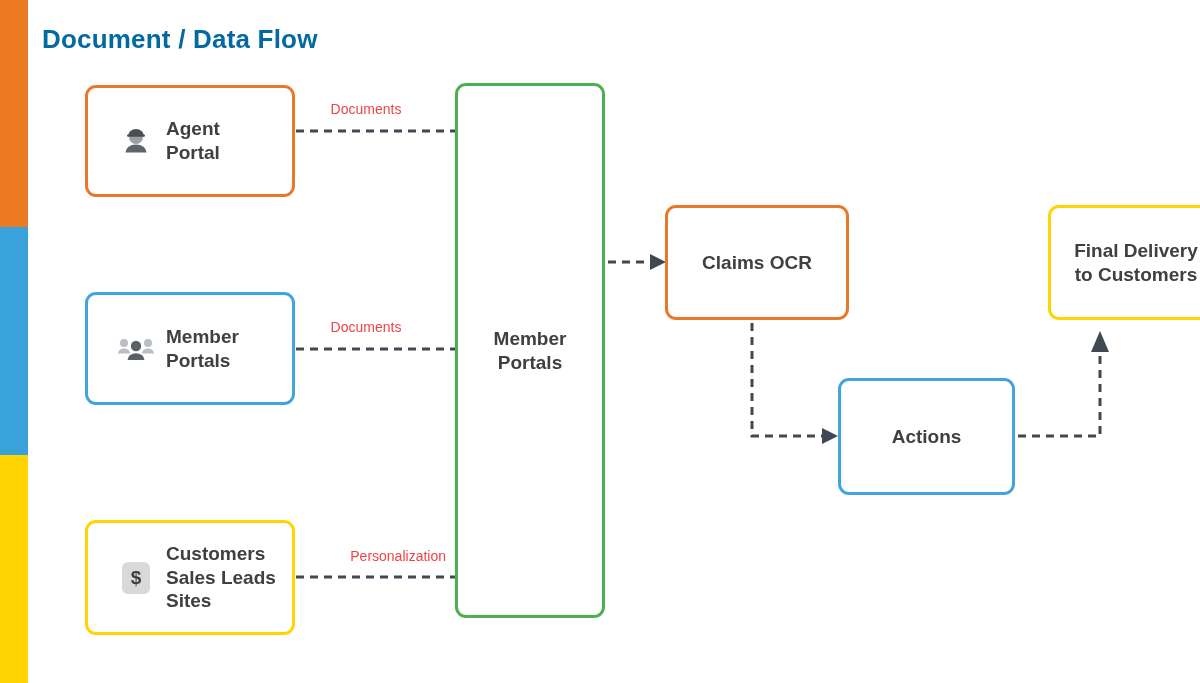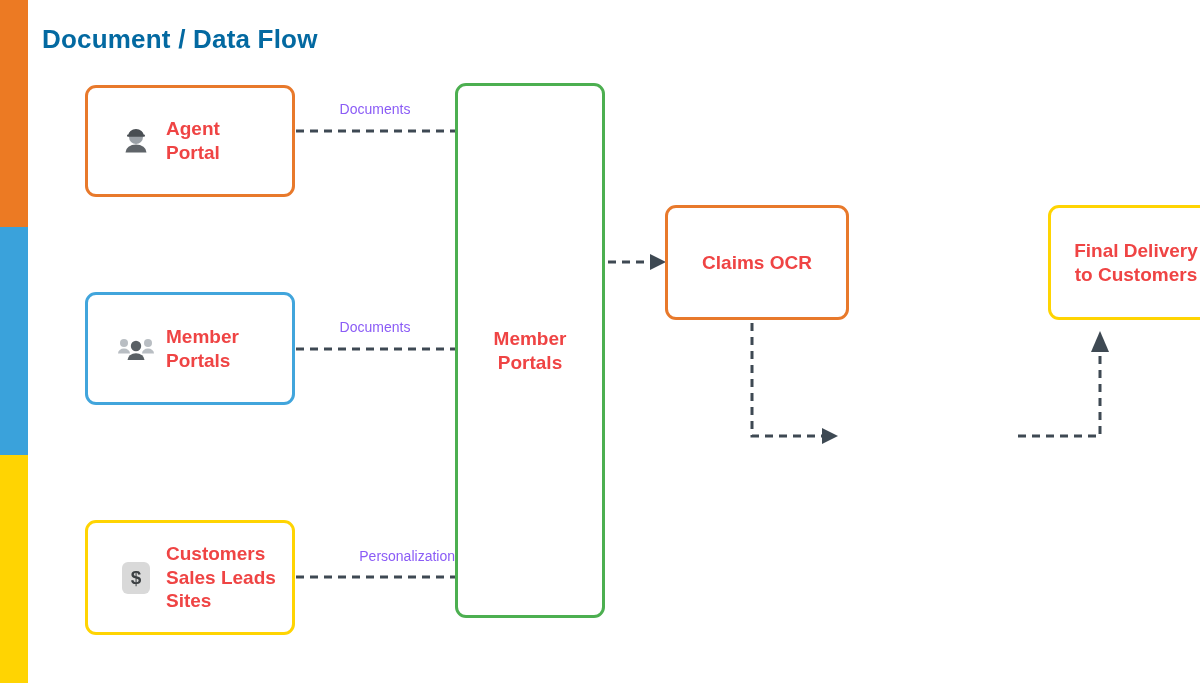--- a/index.html
+++ b/index.html
@@ -14,21 +14,21 @@
 
   .title { position:absolute; left:42px; top:24px; font-size:26px; font-weight:bold;
            color:#0369a1; letter-spacing:.2px; }
 
   
   .wires { position:absolute; left:0; top:0; width:1200px; height:683px; }
 
   
   .node { position:absolute; background:#ffffff; border-radius:11px; display:flex;
           align-items:center; }
-  .node .label { font-weight:bold; color:#ef4444; font-size:19px; line-height:1.26;
+  .node .label { font-weight:bold; color:#404040; font-size:19px; line-height:1.26;
                  white-space:pre-line; }
   .b-orange { border:3.5px solid #E8792B; }
   .b-blue   { border:3.5px solid #41A5DC; }
   .b-yellow { border:3.5px solid #FFD402; }
   .b-green  { border:3px   solid #4CAF50; }
 
   .node-src { left:85px; width:210px; padding-left:28px; }
   .icon-wrap { width:40px; display:flex; justify-content:center; align-items:center;
                margin-right:10px; flex:0 0 40px; }
   #node-agent     { top:85px;  height:112px; }
@@ -38,22 +38,22 @@
   #node-hub { left:455px; top:83px; width:150px; height:535px;
               justify-content:center; text-align:center; }
   #node-claims { left:665px; top:205px; width:184px; height:115px;
                  justify-content:center; }
   #node-actions { left:838px; top:378px; width:177px; height:117px;
                   justify-content:center; }
   #node-final { left:1048px; top:205px; width:176px; height:115px;
                 justify-content:center; text-align:center; }
 
   
-  .edge-label { position:absolute; left:295px; width:160px; text-align:center;
-                font-size:14px; color:#8b5cf6; }
+  .edge-label { position:absolute; left:286px; width:160px; text-align:center;
+                font-size:14px; color:#ef4444; }
   #edge-label-doc1 { top:101px; }
   #edge-label-doc2 { top:319px; }
   #edge-label-pers { top:548px;text-align:right; }
 
   .dollar-chip { width:28px; height:32px; background:#D9D9D9; border-radius:6px;
                  display:flex; align-items:center; justify-content:center;
                  font-size:19px; font-weight:bold; color:#3C4043; }
 </style>
 </head>
 <body>
@@ -125,19 +125,22 @@
 
   <div class="node b-green" id="node-hub">
     <span class="label">Member
 Portals</span>
   </div>
 
   <div class="node b-orange" id="node-claims">
     <span class="label">Claims OCR</span>
   </div>
 
+  <div class="node b-blue" id="node-actions">
+    <span class="label">Actions</span>
+  </div>
 
   <div class="node b-yellow" id="node-final">
     <span class="label">Final Delivery
 to Customers</span>
   </div>
 
 </div>
 
 </body></html>

